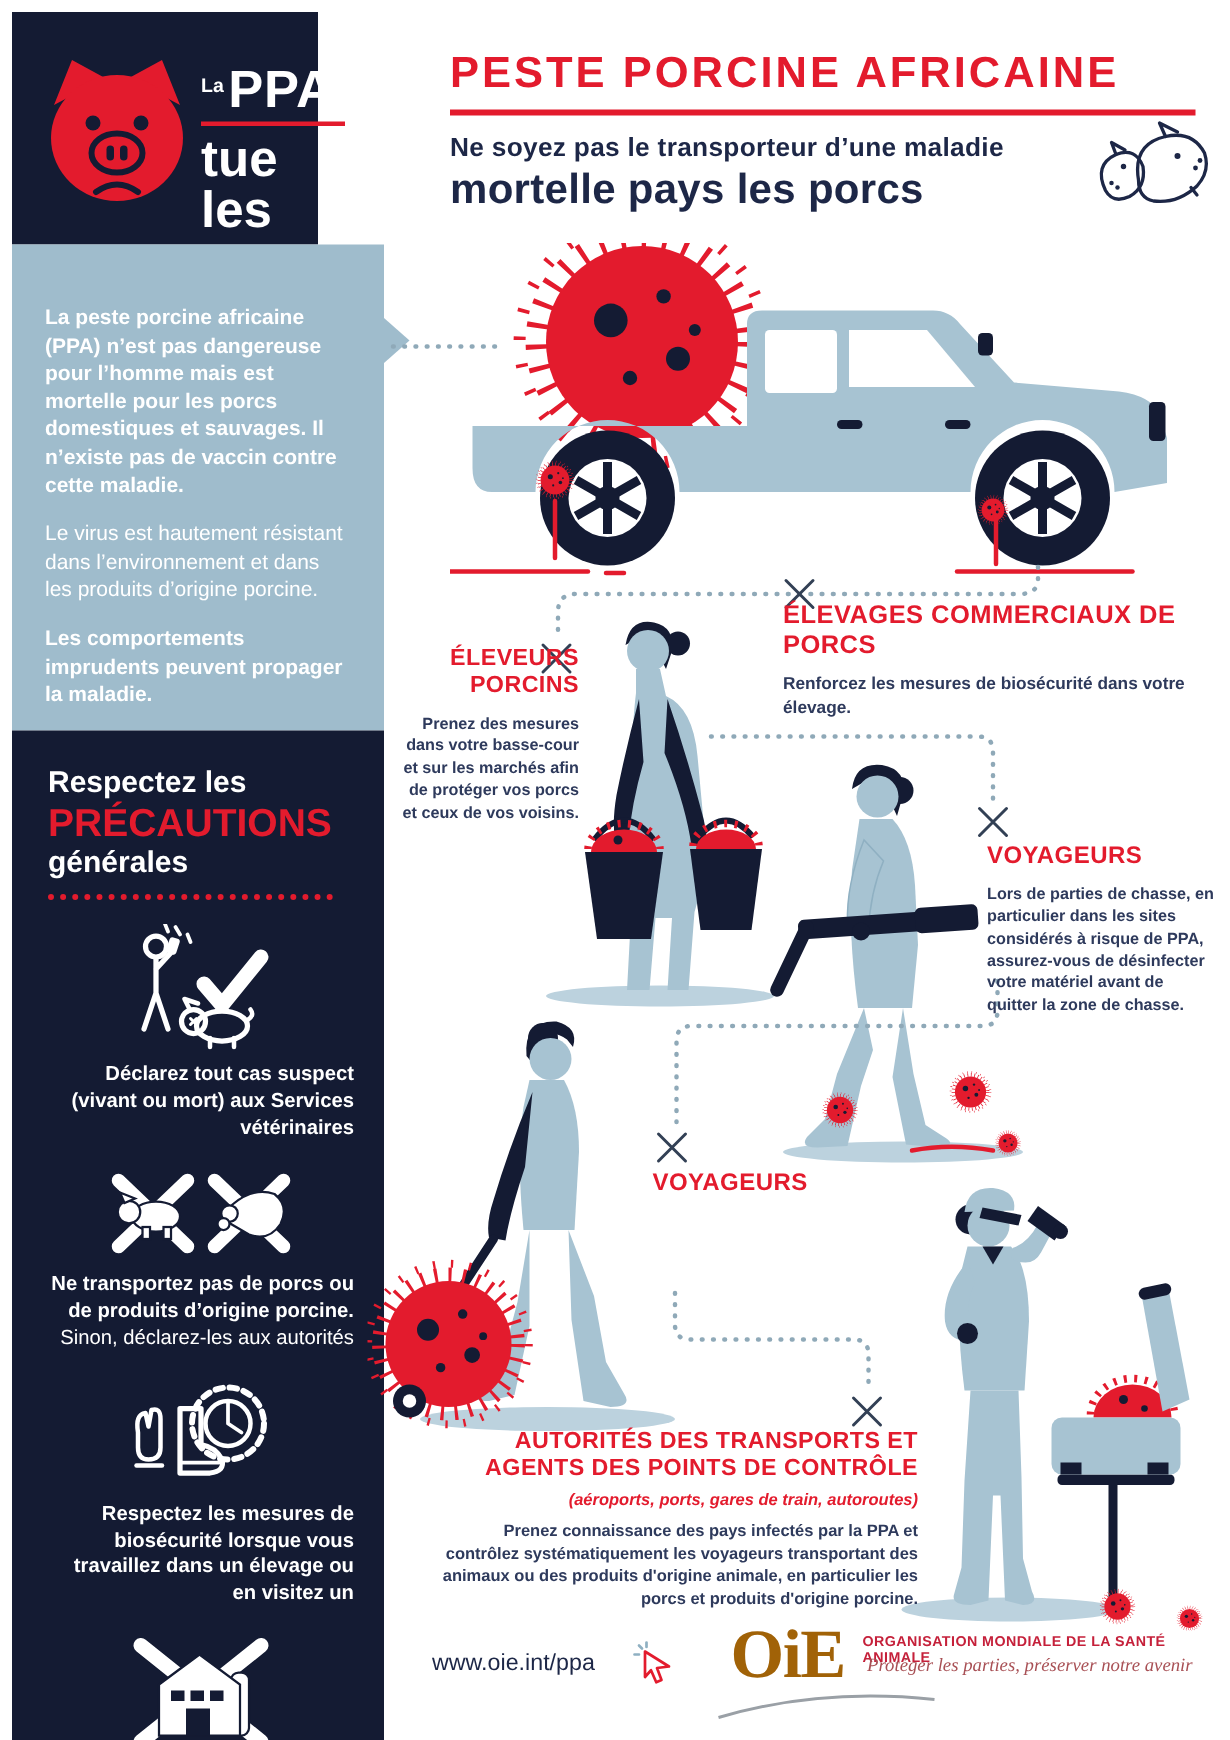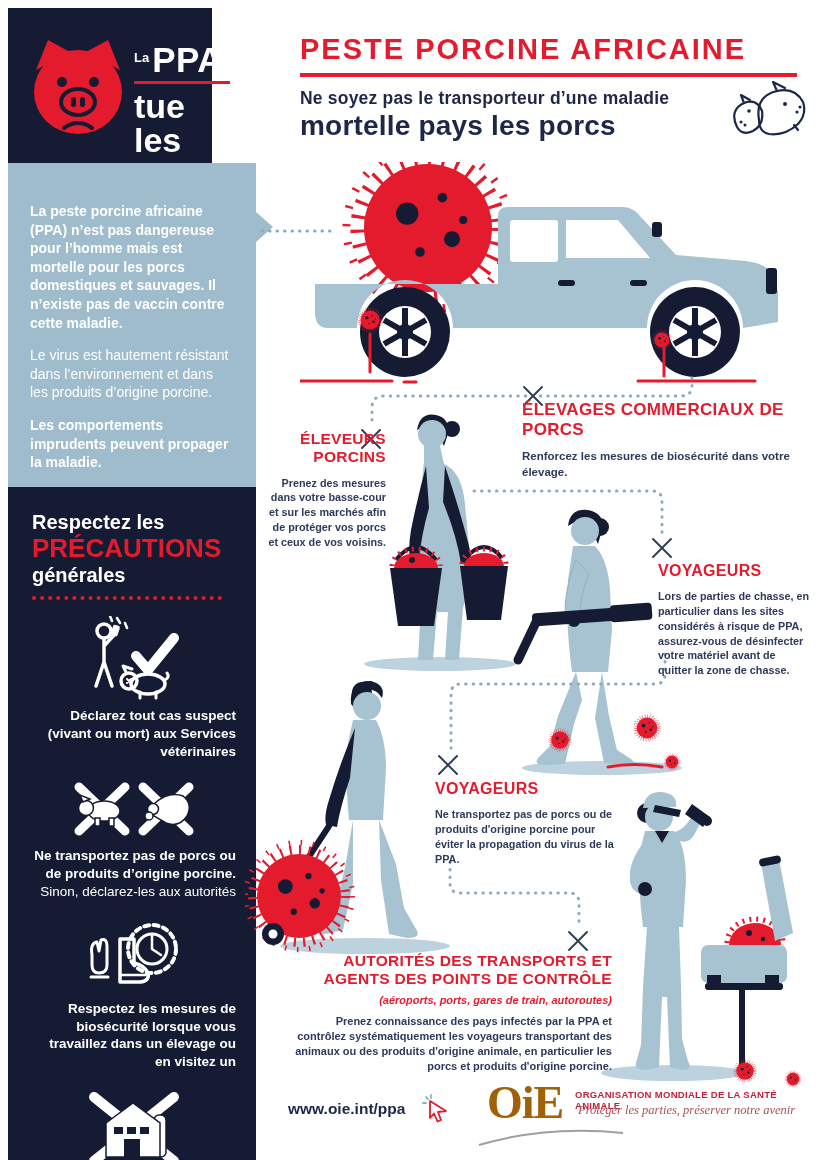--- a/index.html
+++ b/index.html
@@ -46,21 +46,21 @@
   #sec-chasseurs .sec-title{font-size:16px;}
   #sec-chasseurs .sec-body{font-size:10.8px;margin-top:8px;}
   #sec-voyageurs{left:435px;top:780px;width:182px;}
   #sec-voyageurs .sec-title{font-size:16px;}
   #sec-voyageurs .sec-body{font-size:10.8px;margin-top:8px;}
   #sec-autorites{left:288px;top:952px;width:324px;text-align:right;}
   #sec-autorites .sec-title{font-size:15.5px;}
   #sec-autorites .sec-sub{color:#e31b2d;font-weight:bold;font-size:11px;margin-top:5px;font-style:italic;}
   #sec-autorites .sec-body{font-size:11px;margin-top:8px;font-weight:600;}
   
-  #footer-url{left:288px;top:1100px;font-size:15.5px;font-weight:bold;color:#1d2747;}
+  #footer-url{left:288px;top:1100px;font-size:15.5px;font-weight:normal;color:#1d2747;}
   #cursor{left:422px;top:1094px;}
   #oie-acronym{left:487px;top:1080px;font-family:"Liberation Serif",serif;font-weight:bold;font-size:46px;color:#a16207;letter-spacing:-1px;line-height:1;}
   #oie-swoosh{left:477px;top:1123px;}
   #oie-name{left:575px;top:1089px;font-size:9.5px;font-weight:bold;color:#c5203a;letter-spacing:.3px;width:240px;}
   #oie-tagline{left:578px;top:1103px;font-family:"Liberation Serif",serif;font-style:italic;font-size:12.5px;color:#a85055;width:240px;}
   svg{display:block;}
   .z2{z-index:2;} .z3{z-index:3;} .z4{z-index:4;position:absolute;}
 </style>
 </head>
 <body>
@@ -359,21 +359,20 @@
   <div class="abs z4" id="sec-elevages">
     <div class="sec-title">ÉLEVAGES COMMERCIAUX DE PORCS</div>
     <div class="sec-body">Renforcez les mesures de biosécurité dans votre élevage.</div>
   </div>
   <div class="abs z4" id="sec-chasseurs">
     <div class="sec-title">VOYAGEURS</div>
     <div class="sec-body">Lors de parties de chasse, en particulier dans les sites considérés à risque de PPA, assurez-vous de désinfecter votre matériel avant de quitter la zone de chasse.</div>
   </div>
   <div class="abs z4" id="sec-voyageurs">
     <div class="sec-title">VOYAGEURS</div>
-    <div class="sec-body">Ne transportez pas de porcs ou de produits d'origine porcine pour éviter la propagation du virus de la PPA.</div>
   </div>
   <div class="abs z4" id="sec-autorites">
     <div class="sec-title">AUTORITÉS DES TRANSPORTS ET AGENTS DES POINTS DE CONTRÔLE</div>
     <div class="sec-sub">(aéroports, ports, gares de train, autoroutes)</div>
     <div class="sec-body">Prenez connaissance des pays infectés par la PPA et contrôlez systématiquement les voyageurs transportant des animaux ou des produits d'origine animale, en particulier les porcs et produits d'origine porcine.</div>
   </div>
 
   <div class="abs z4" id="footer-url">www.oie.int/ppa</div>
   <svg class="abs z4" id="cursor" width="30" height="30" viewBox="0 0 30 30">
     <g stroke="#e31b2d" stroke-width="1.8" fill="#fff" stroke-linejoin="round">

